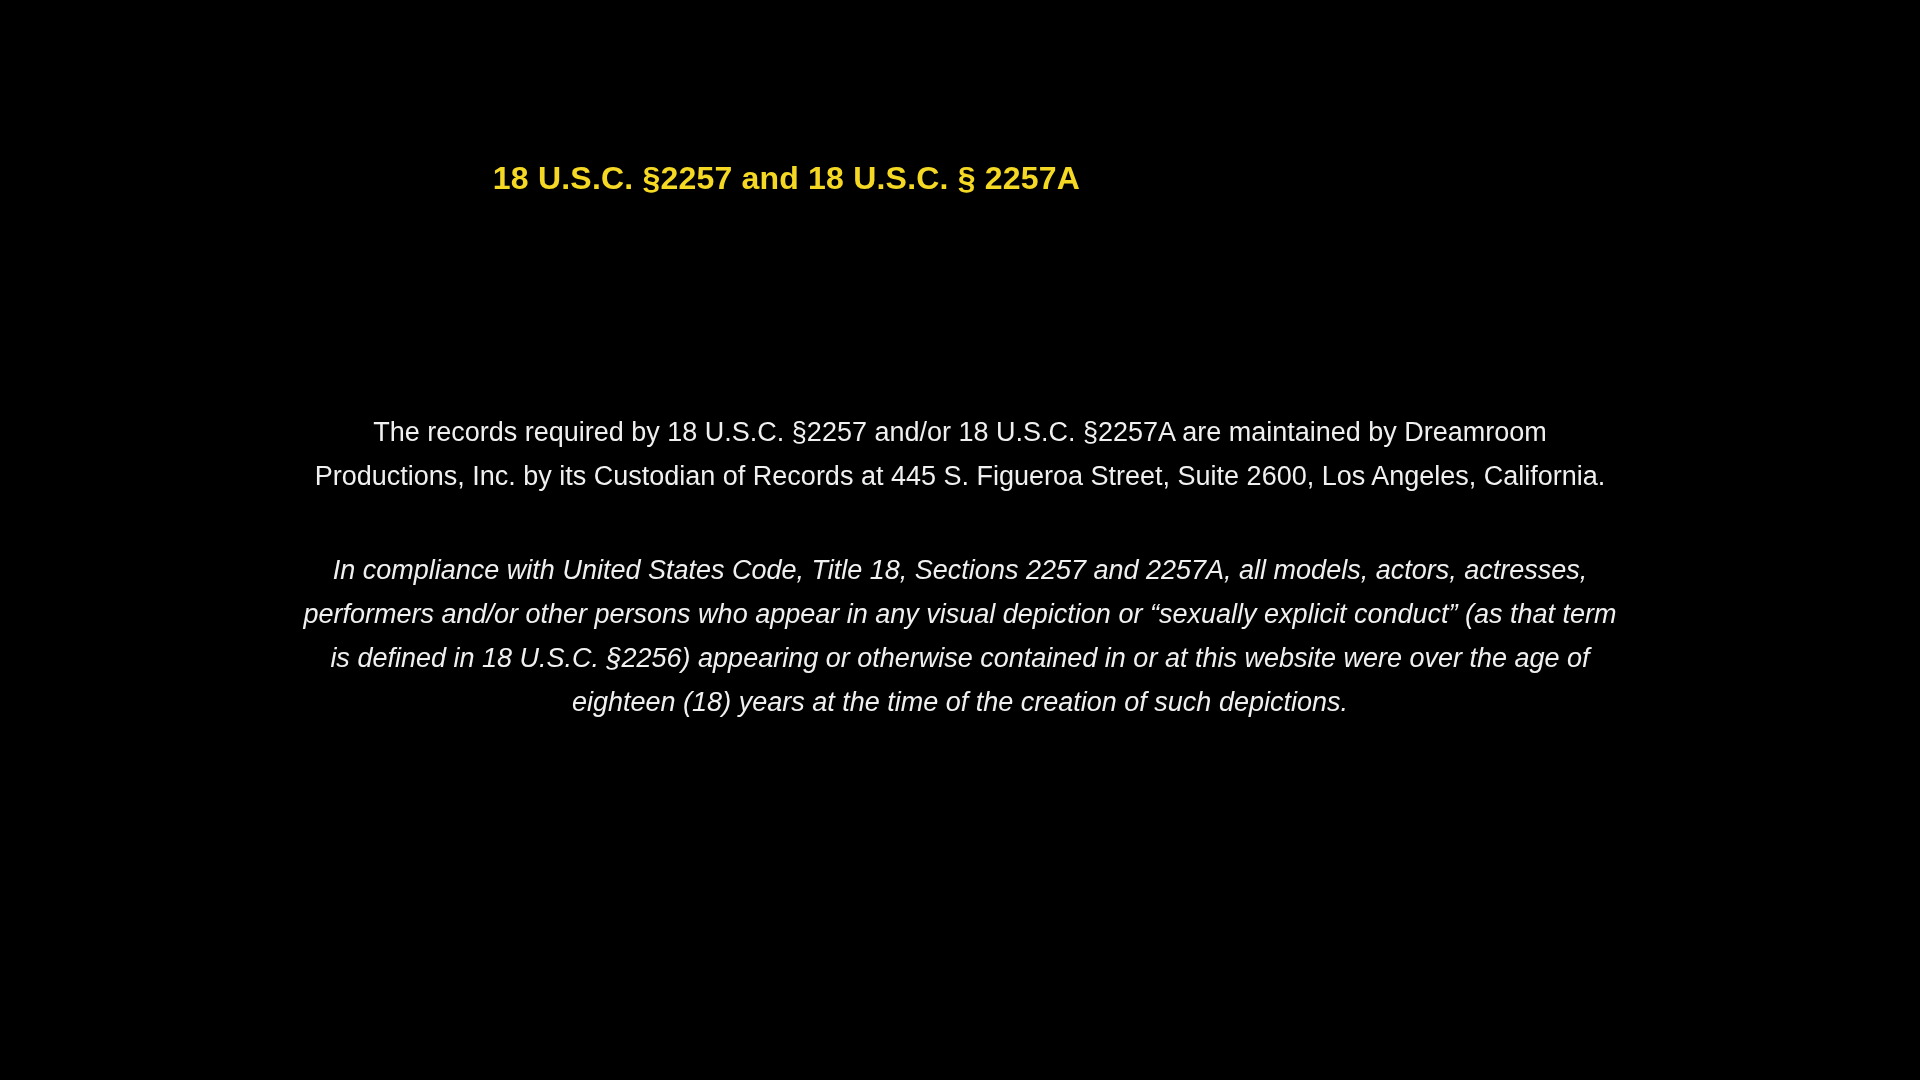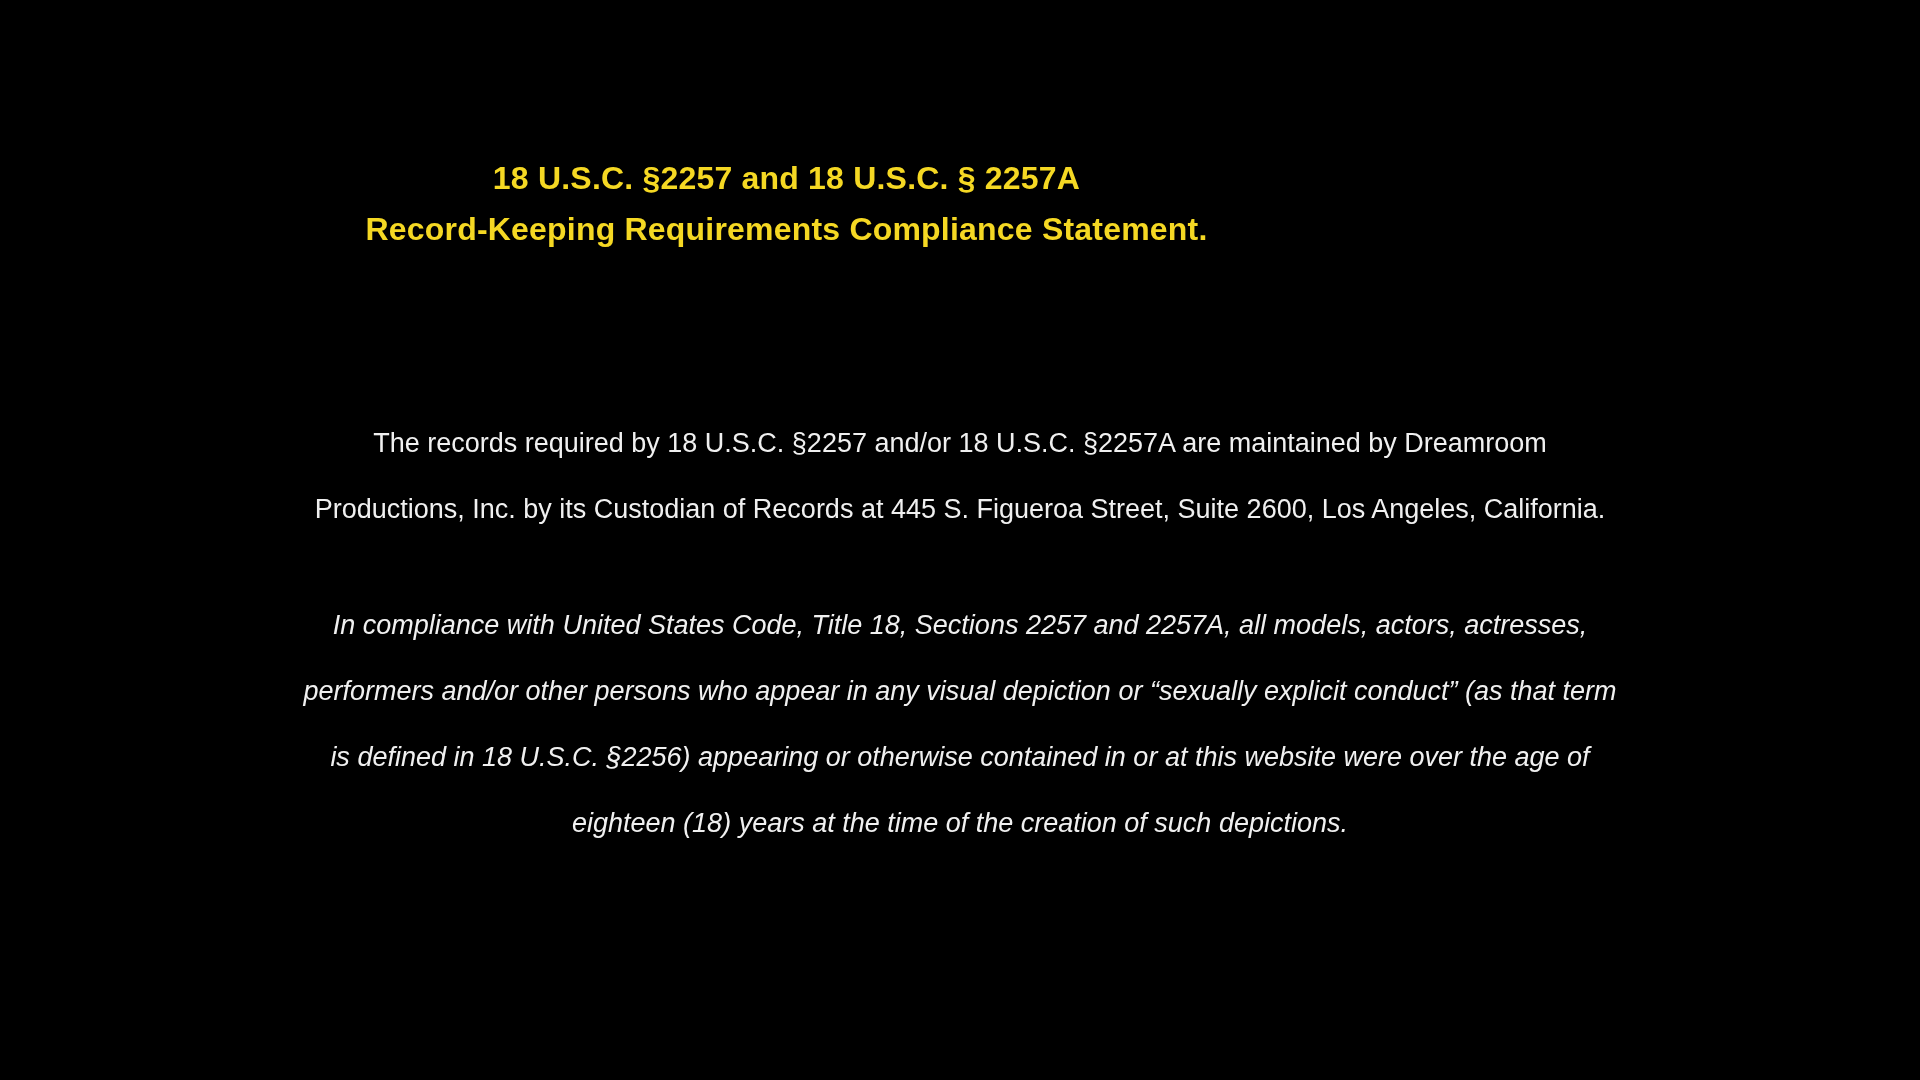--- a/index.html
+++ b/index.html
@@ -35,40 +35,39 @@
   .heading .line {
     display: block;
   }
   .body-block {
     position: absolute;
     top: 410px;
     left: 300px;
     width: 1320px;
     text-align: center;
     font-size: 27px;
-    line-height: 66px;
+    line-height: 44px;
     color: #f0f0f0;
     font-weight: 400;
   }
   .para {
     margin: 0;
   }
   .para + .para {
     margin-top: 50px;
     font-style: italic;
   }
 </style>
 </head>
 <body>
 
 <div class="page">
 
   <h1 class="heading">
     <span class="line">18 U.S.C. §2257 and 18 U.S.C. § 2257A</span>
-    <span class="line">Record-Keeping Requirements Compliance Statement.</span>
   </h1>
 
   <div class="body-block">
     <p class="para">The records required by 18 U.S.C. §2257 and/or 18 U.S.C. §2257A are maintained by Dreamroom Productions, Inc. by its Custodian of Records at 445 S. Figueroa Street, Suite 2600, Los Angeles, California.</p>
     <p class="para">In compliance with United States Code, Title 18, Sections 2257 and 2257A, all models, actors, actresses, performers and/or other persons who appear in any visual depiction or “sexually explicit conduct” (as that term is defined in 18 U.S.C. §2256) appearing or otherwise contained in or at this website were over the age of eighteen (18) years at the time of the creation of such depictions.</p>
   </div>
 
 </div>
 
 </body></html>

